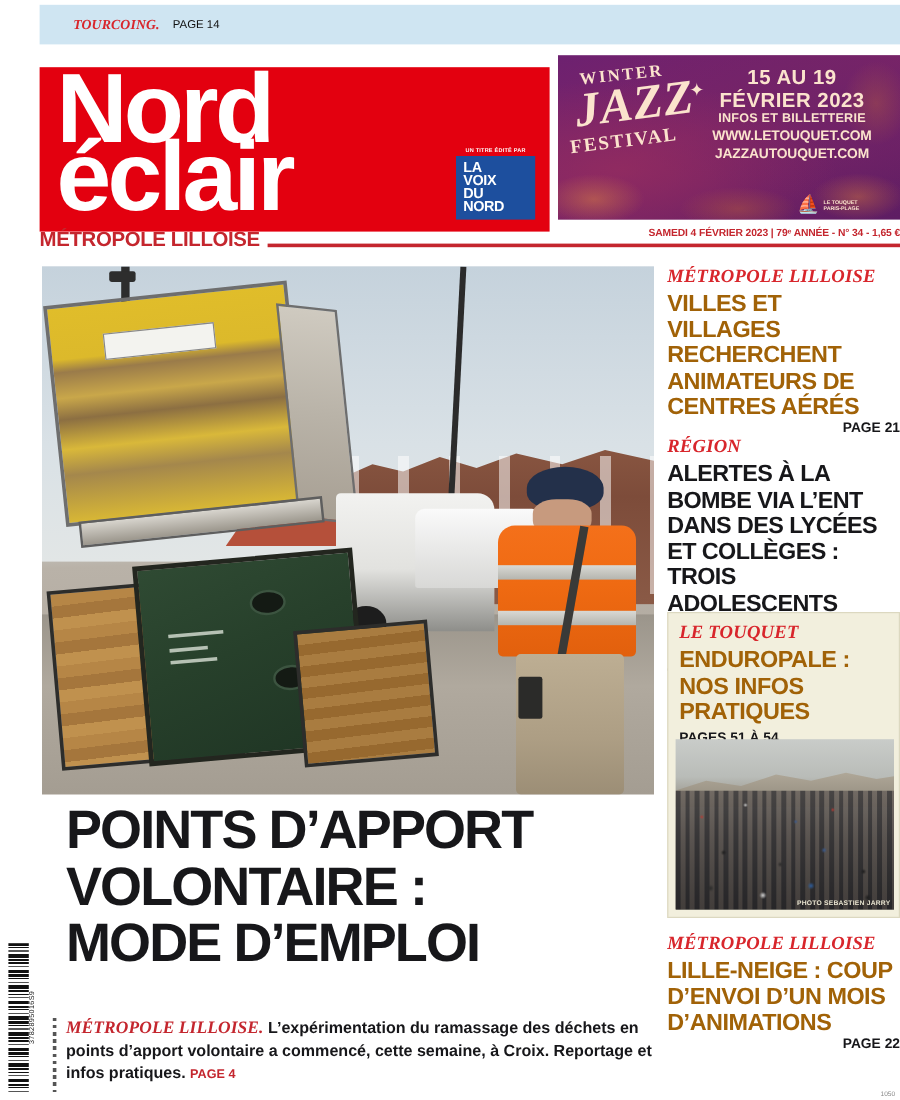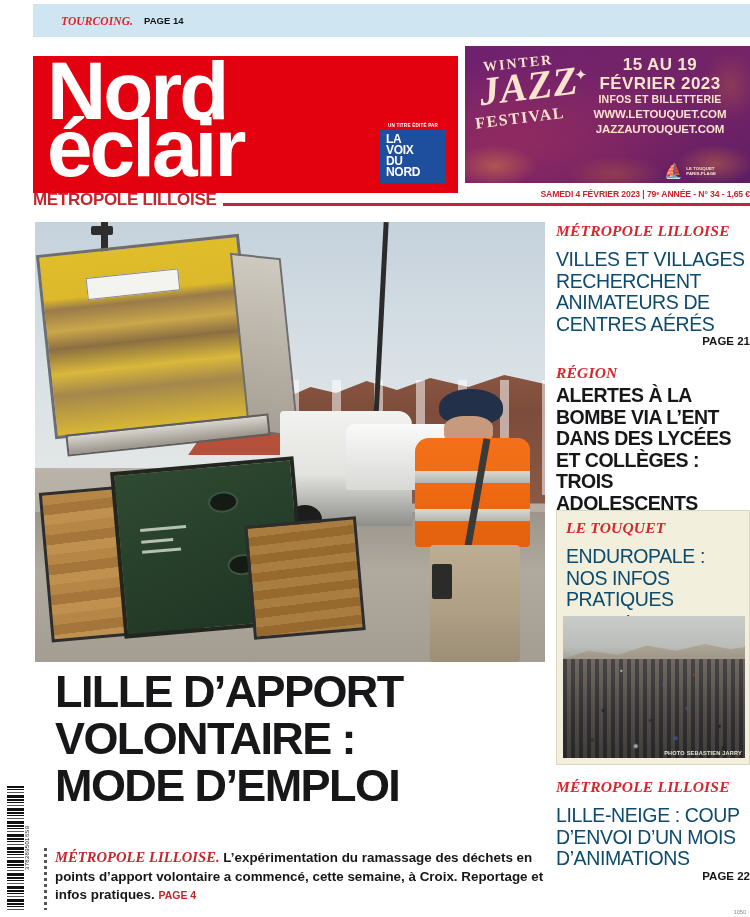--- a/index.html
+++ b/index.html
@@ -18,21 +18,21 @@
   }
   .tb-kicker {
     color: #d8262c; font-weight: bold; font-style: italic;
     font-size: 11.5px; letter-spacing: .1px; margin-right: 5px;
     font-family: "Liberation Serif", serif;
   }
   .tb-title {
     color: #111; font-weight: bold; font-size: 17.5px;
     letter-spacing: -0.4px; white-space: nowrap;
   }
-  .tb-page { color: #111; font-weight: bold; font-size: 9.5px; margin-left: 6px; }
+  .tb-page { color: #111; font-weight: normal; font-size: 9.5px; margin-left: 6px; }
 
   
   .masthead {
     position: absolute; left: 33px; top: 56px; width: 425px; height: 137px;
     background: #e3000f; overflow: hidden;
   }
   .mh-word {
     color: #fff; font-weight: bold; letter-spacing: -3px;
     font-family: "Liberation Sans", sans-serif;
   }
@@ -271,22 +271,22 @@
     font-family: "Liberation Sans", sans-serif;
   }
 
   
   .sidebar { position: absolute; left: 556px; top: 222px; width: 194px; height: 690px; }
   .sb-kicker-red {
     color: #d8262c; font-weight: bold; font-style: italic;
     font-family: "Liberation Serif", serif; font-size: 15.5px; letter-spacing: .2px;
   }
   .sb-head-gray {
-    color: #0c4a6e; font-size: 19.5px; line-height: 21.5px; letter-spacing: -.4px;
-    margin-top: 9px; font-weight: normal;
+    color: #a16207; font-size: 19.5px; line-height: 21.5px; letter-spacing: -.4px;
+    margin-top: 3px; font-weight: bold;
   }
   .sb-head-black {
     color: #17171a; font-size: 19.5px; line-height: 21.5px; letter-spacing: -.5px;
     margin-top: 3px; font-weight: bold;
   }
   .sb-page {
     color: #17171a; font-weight: bold; font-size: 11.5px; text-align: right; display: block;
   }
   .sb-page-inline { color: #17171a; font-weight: bold; font-size: 11.5px; }
   .sb-rule { height: 2px; background: #17171a; margin: 9px 0 8px; }
@@ -418,21 +418,21 @@
       <span class="vest"></span>
       <span class="band1"></span>
       <span class="band2"></span>
       <span class="strap"></span>
       <span class="pants"></span>
       <span class="pocket"></span>
     </div>
   </div>
 
   <div class="headline">
-    <div>LILLE D’APPORT</div>
+    <div>POINTS D’APPORT</div>
     <div>VOLONTAIRE :</div>
     <div>MODE D’EMPLOI</div>
   </div>
 
   <div class="sf-rule"></div>
   <div class="standfirst">
     <span class="sf-kicker">MÉTROPOLE LILLOISE.</span><span> L’expérimentation du ramassage des déchets en points d’apport volontaire a commencé, cette semaine, à Croix. Reportage et infos pratiques. </span><span class="sf-page">PAGE 4</span>
   </div>
 
   <div class="barcode">

